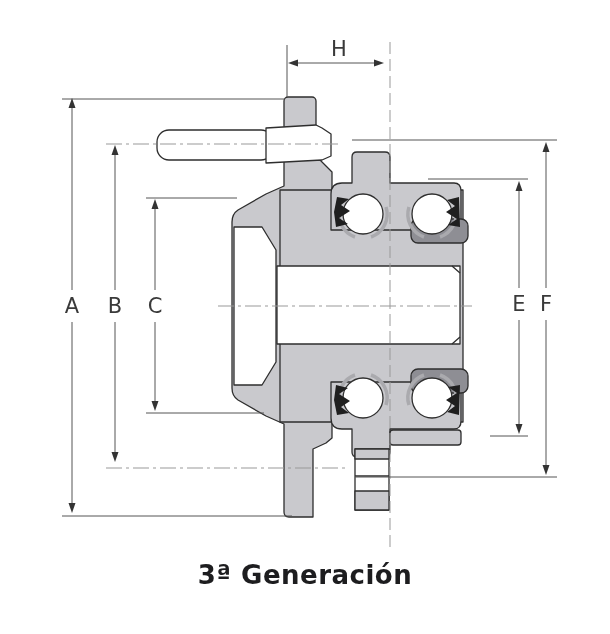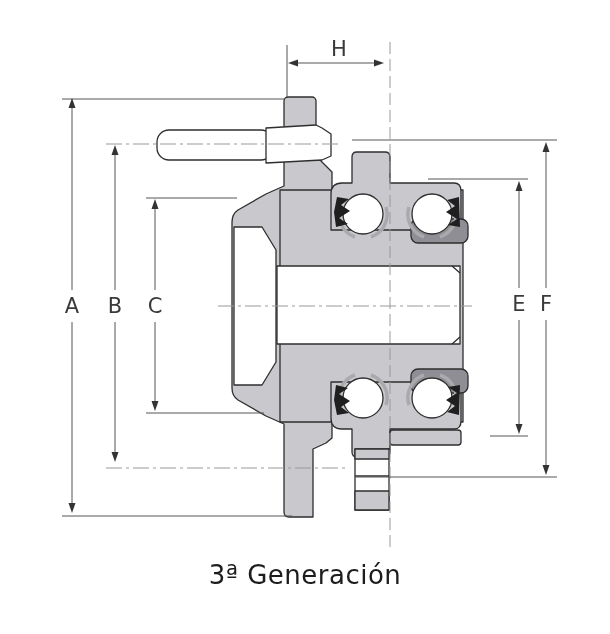--- a/index.html
+++ b/index.html
@@ -1,20 +1,20 @@
 <!DOCTYPE html>
 <html><head>
 <meta charset="utf-8">
 <style>
   html,body{margin:0;padding:0;background:#ffffff;}
   .page{position:relative;width:610px;height:634px;background:#ffffff;overflow:hidden;
         font-family:"DejaVu Sans", sans-serif;}
   .diagram{position:absolute;left:0;top:0;}
   .caption{position:absolute;left:0;top:560px;width:640px;text-align:center;
-           font-size:26px;font-weight:normal;color:#1d1d1f;letter-spacing:0.5px;
+           font-size:26px;font-weight:bold;color:#1d1d1f;letter-spacing:0.5px;
            font-family:"DejaVu Sans", sans-serif;}
   svg text{font-family:"DejaVu Sans", sans-serif;font-size:21px;fill:#3a3a3a;}
 </style>
 </head>
 <body>
 
 <div class="page">
 
 <svg class="diagram" width="610" height="634" viewBox="0 0 610 634">
 

